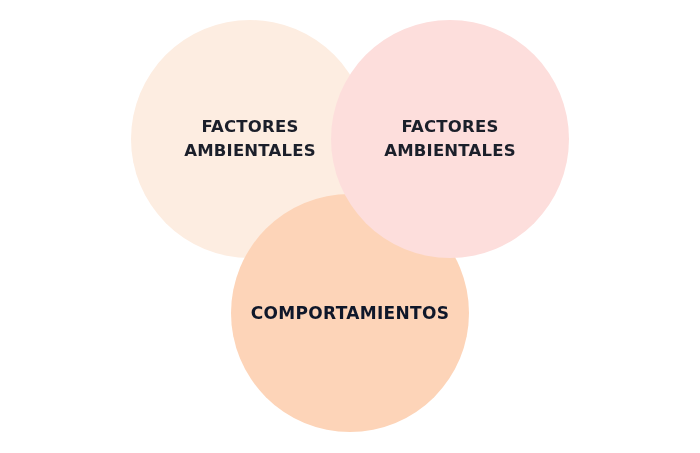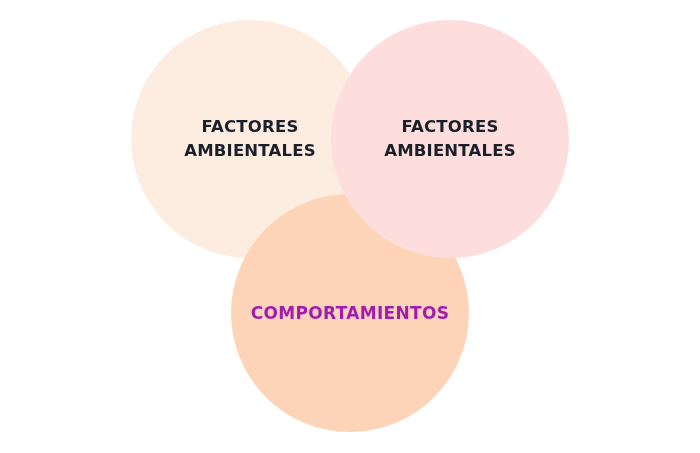--- a/index.html
+++ b/index.html
@@ -62,21 +62,21 @@
 <div class="canvas">
 
   <div class="circle" id="circle-left" style="background: rgb(253, 237, 225);">
     <div class="circle-label" style="color: rgb(27, 31, 42);">
       <span class="label-line">FACTORES</span>
       <span class="label-line">AMBIENTALES</span>
     </div>
   </div>
 
   <div class="circle" id="circle-bottom" style="background: rgb(253, 212, 184);">
-    <div class="circle-label" style="color: #a21caf;">
+    <div class="circle-label" style="color: #0f172a;">
       <span class="label-line">COMPORTAMIENTOS</span>
     </div>
   </div>
 
   <div class="circle" id="circle-right" style="background: rgb(253, 222, 220);">
     <div class="circle-label" style="color: rgb(27, 31, 42);">
       <span class="label-line">FACTORES</span>
       <span class="label-line">AMBIENTALES</span>
     </div>
   </div>

